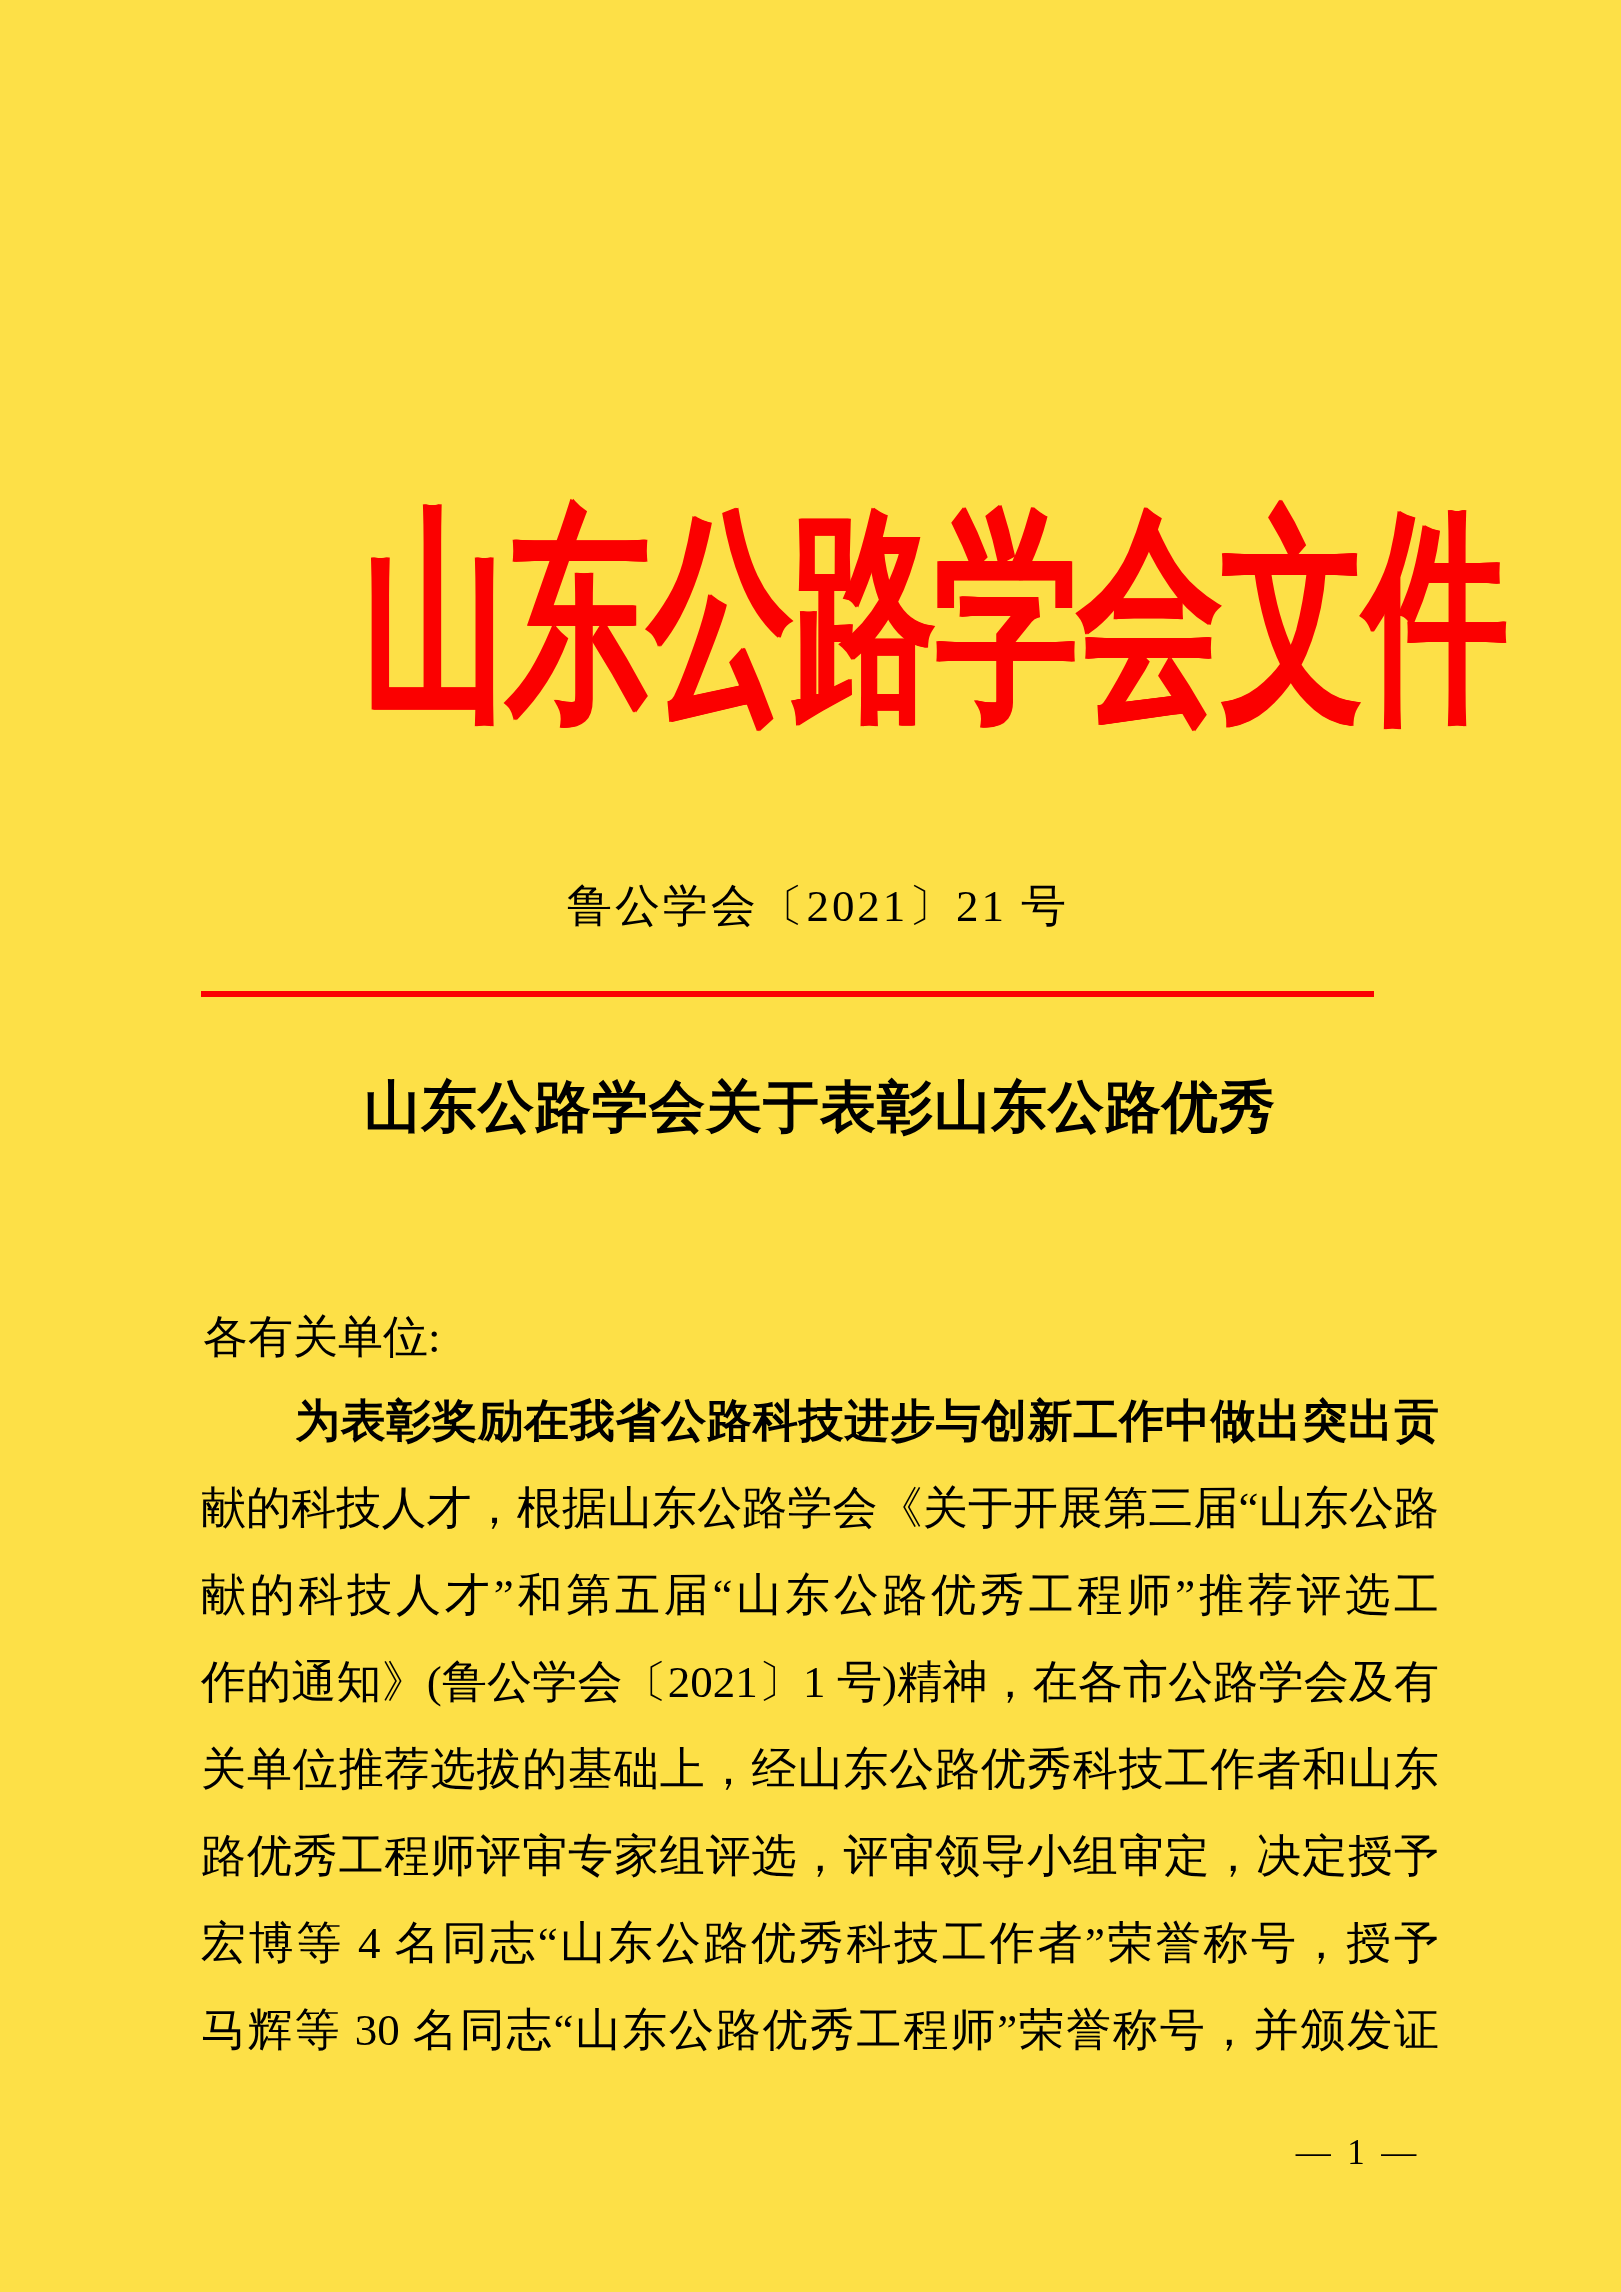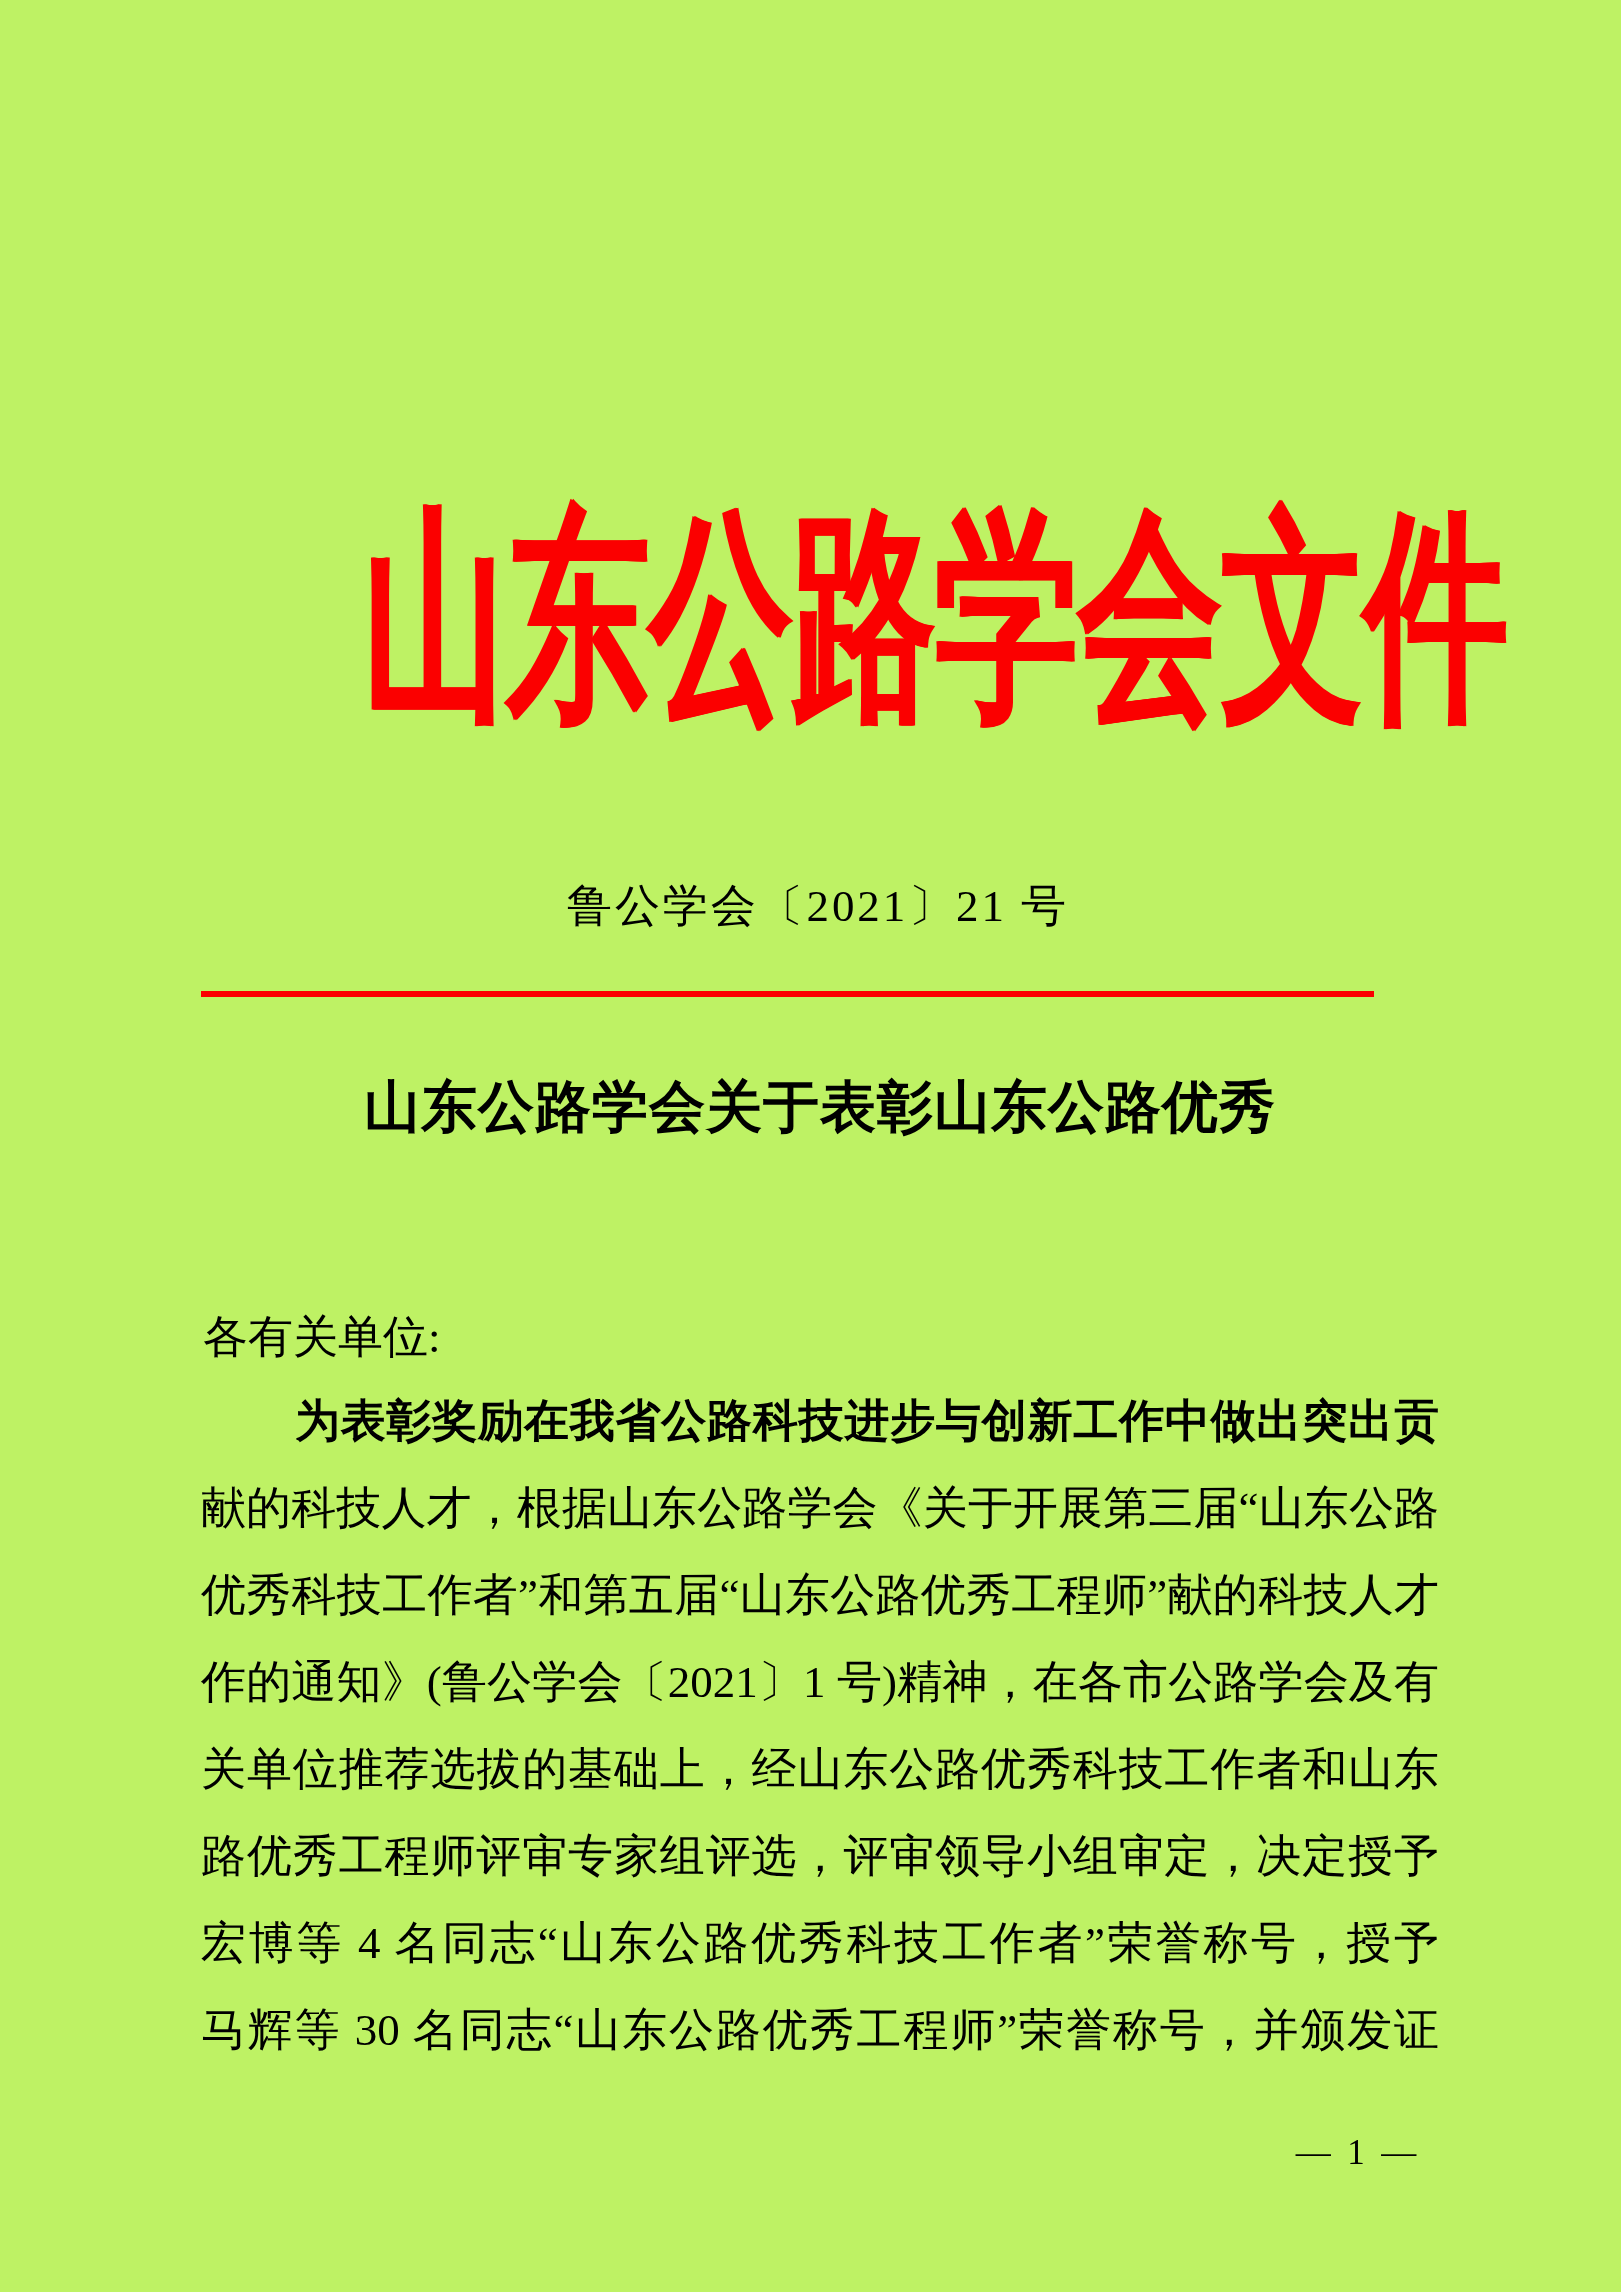--- a/index.html
+++ b/index.html
@@ -5,21 +5,21 @@
   * { margin: 0; padding: 0; box-sizing: border-box; }
   html, body { background: #ffffff; }
   body {
     font-family: "Liberation Serif", "DejaVu Serif", serif;
     color: #000000;
   }
   .page {
     position: relative;
     width: 1621px;
     height: 2293px;
-    background: #bef264;
+    background: #fde047;
     overflow: hidden;
     margin: 0 auto;
   }
   
   .org-title-wrap {
     position: absolute;
     top: 487px;
     left: 0;
     width: 100%;
     text-align: center;
@@ -119,21 +119,21 @@
 
   <div class="doc-title">
     <div class="line">山东公路学会关于表彰山东公路优秀</div>
   </div>
 
   <div class="salutation">各有关单位:</div>
 
   <div class="body-block">
     <div class="body-line indent">为表彰奖励在我省公路科技进步与创新工作中做出突出贡</div>
     <div class="body-line">献的科技人才，根据山东公路学会《关于开展第三届“山东公路</div>
-    <div class="body-line">优秀科技工作者”和第五届“山东公路优秀工程师”献的科技人才</div>
+    <div class="body-line">献的科技人才”和第五届“山东公路优秀工程师”推荐评选工</div>
     <div class="body-line">作的通知》(鲁公学会〔2021〕1 号)精神，在各市公路学会及有</div>
     <div class="body-line">关单位推荐选拔的基础上，经山东公路优秀科技工作者和山东公</div>
     <div class="body-line">路优秀工程师评审专家组评选，评审领导小组审定，决定授予王</div>
     <div class="body-line">宏博等 4 名同志“山东公路优秀科技工作者”荣誉称号，授予</div>
     <div class="body-line">马辉等 30 名同志“山东公路优秀工程师”荣誉称号，并颁发证</div>
   </div>
 
   <div class="page-number">— 1 —</div>
 
 </div>

